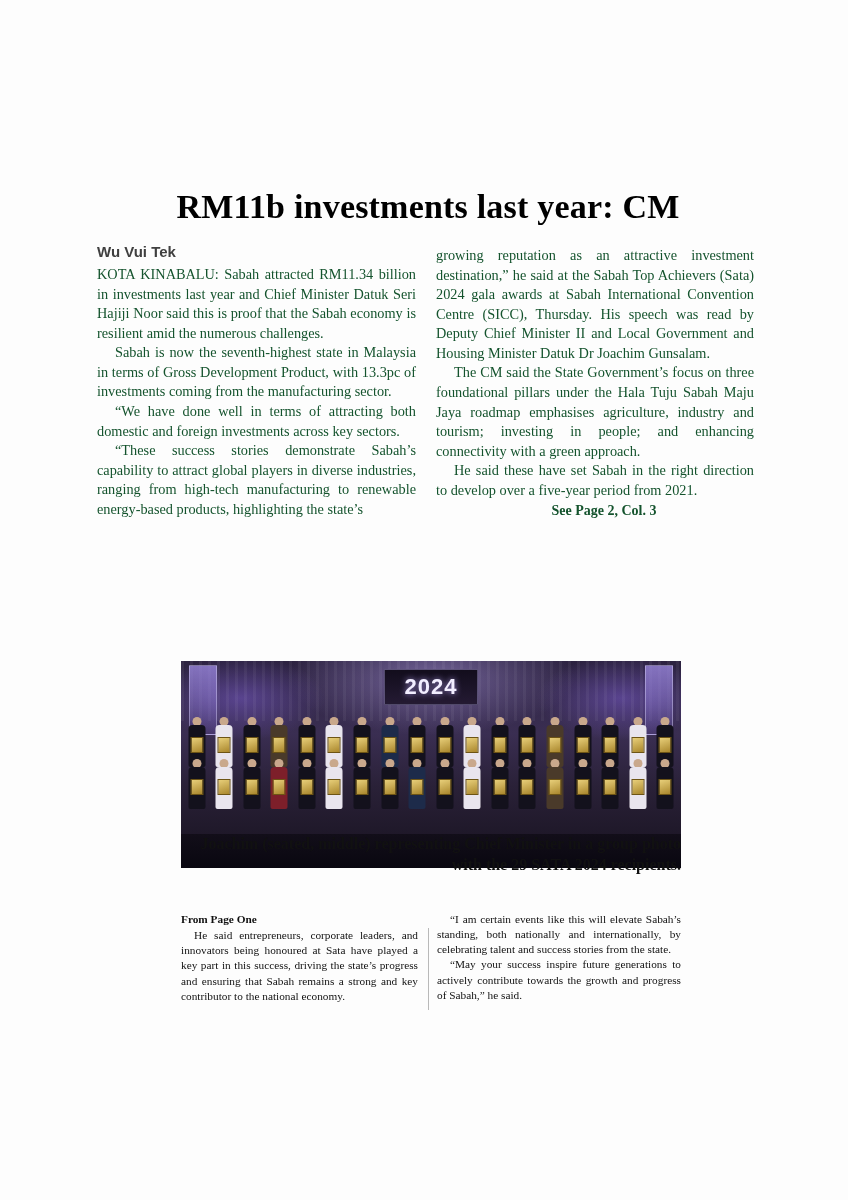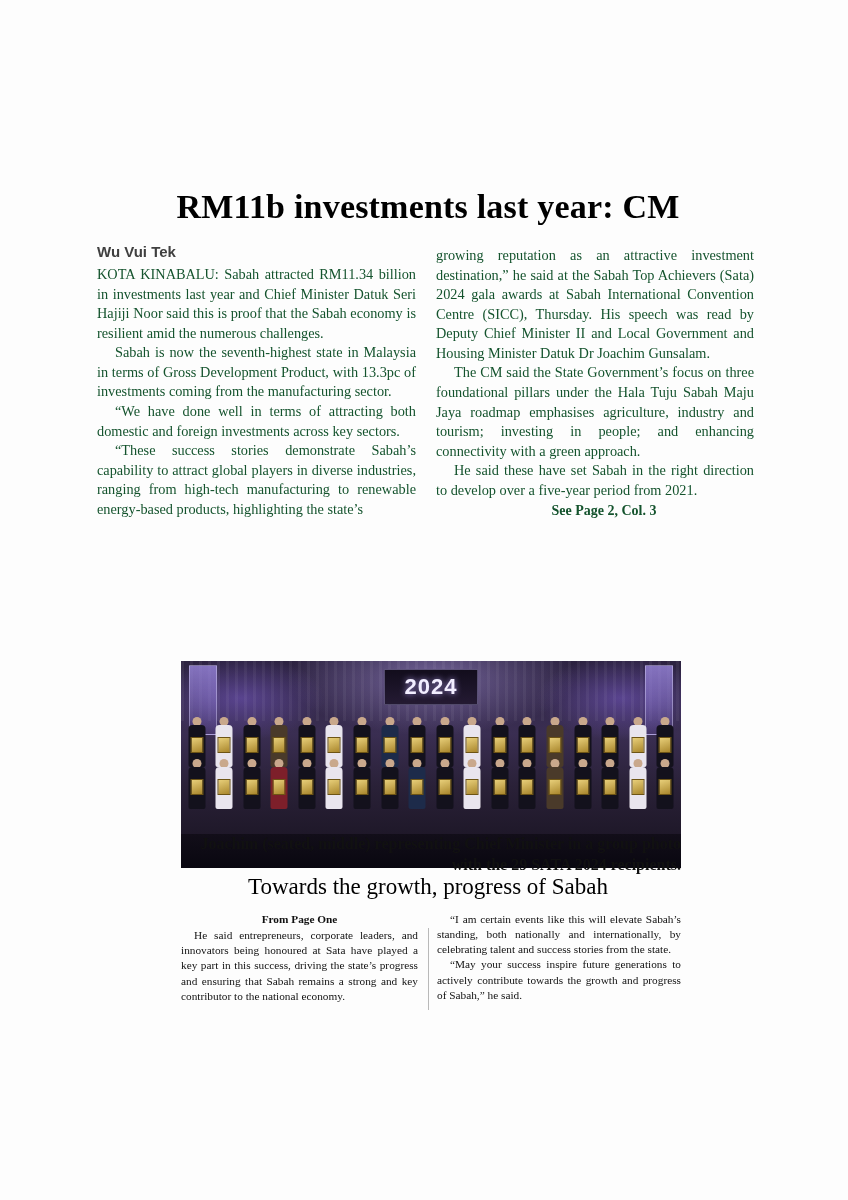--- a/index.html
+++ b/index.html
@@ -223,21 +223,21 @@
     font-size: 11.3px;
     line-height: 1.34;
     text-align: justify;
     color: #111;
   }
   .bcol p {
     margin: 0;
     text-indent: 13px;
   }
   .bcol .kicker {
-    text-align: center;
+    text-align: left;
     text-indent: 0;
     font-weight: 700;
     font-size: 11.3px;
     margin-bottom: 1px;
   }
   #bcol-left {
     left: 181px;
     top: 912px;
     width: 237px;
   }
@@ -470,21 +470,20 @@
             <div class="plaque"></div>
           </div>
       </div>
 
       <div class="stage-band"></div>
     </div>
   </div>
 
   <div class="caption">Joachim (seated, middle) representing Chief Minister in a group photo with the 29 SATA 2024 recipients.</div>
 
-  <div class="subheadline">Towards the growth, progress of Sabah</div>
 
   <div class="col-rule"></div>
 
   <div class="bcol" id="bcol-left">
     <p class="kicker">From Page One</p>
     <p>He said entrepreneurs, corporate leaders, and innovators being honoured at Sata have played a key part in this success, driving the state’s progress and ensuring that Sabah remains a strong and key contributor to the national economy.</p>
   </div>
 
   <div class="bcol" id="bcol-right">
     <p>“I am certain events like this will elevate Sabah’s standing, both nationally and internationally, by celebrating talent and success stories from the state.</p>

